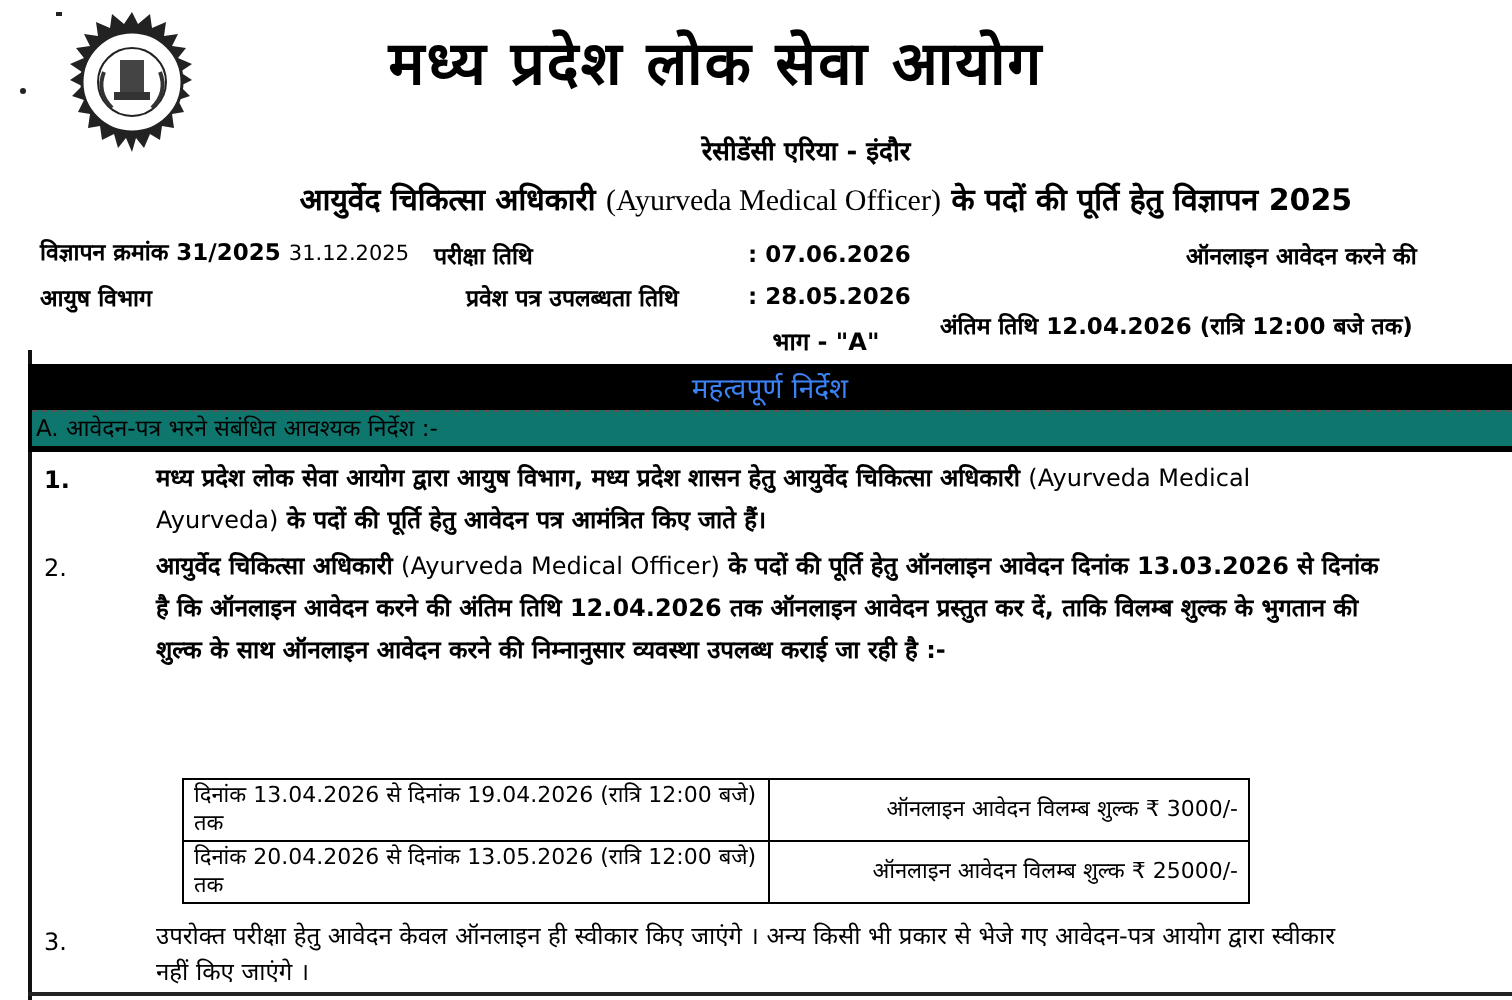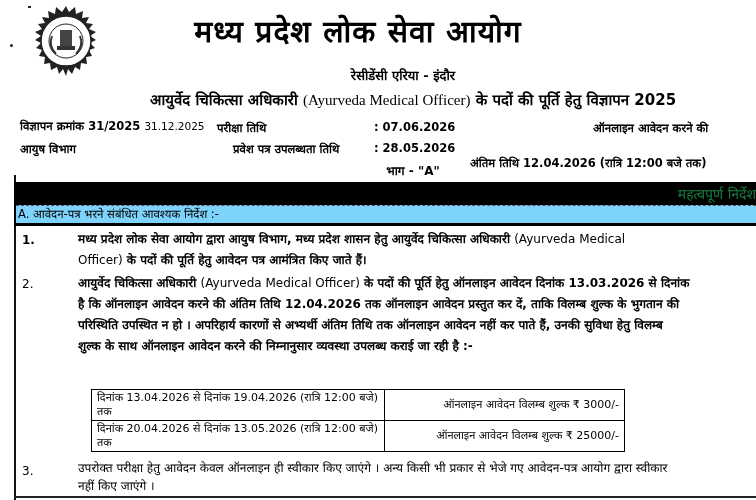--- a/index.html
+++ b/index.html
@@ -28,25 +28,25 @@
   }
   .ad-title .en { font-family: "Liberation Serif", serif; font-weight: normal; }
   .info { font-size: 11.5px; font-weight: bold; white-space: nowrap; }
   .info .sm { font-weight: normal; font-size: 10.5px; }
   .part { left: 0; width: 756px; text-align: center; top: 162px; font-size: 12px; font-weight: bold; padding-left: 70px; box-sizing: border-box; }
   .leftrule { left: 14px; top: 175px; width: 2px; height: 325px; background: #111; }
   .band {
     left: 14px; top: 182px; width: 742px; height: 44px; background: #000;
   }
   .band-title {
-    left: 14px; width: 742px; top: 184px; text-align: right; color: #15803d;
+    left: 14px; width: 742px; top: 184px; text-align: center; color: #3b82f6;
     font-family: "DejaVu Serif", serif; font-size: 14px;
   }
   .band-sub {
-    left: 16px; top: 205px; width: 740px; height: 18px; background: #7dd3fc;
+    left: 16px; top: 205px; width: 740px; height: 18px; background: #0f766e;
     border-top: 1px dashed #555; box-sizing: border-box;
     font-size: 11.5px; padding-left: 2px; line-height: 17px;
   }
   .item-num { left: 22px; font-size: 12px; font-weight: bold; }
   .item-num.plain { font-weight: normal; }
   .item-text {
     left: 78px; width: 670px; font-size: 12px; line-height: 21px; font-weight: bold; text-align: justify;
   }
   .item-text .en { font-weight: normal; font-family: "DejaVu Sans", sans-serif; }
   .item-text .ser { font-family: "Liberation Serif", serif; font-weight: bold; }
@@ -103,28 +103,27 @@
 <div class="abs part">भाग - "A"</div>
 
 <div class="abs leftrule"></div>
 <div class="abs band"></div>
 <div class="abs band-title">महत्वपूर्ण निर्देश</div>
 <div class="abs band-sub">A. आवेदन-पत्र भरने संबंधित आवश्यक निर्देश :-</div>
 
 <div class="abs item-num" style="top:233px;">1.</div>
 <div class="abs item-text" style="top:229px;">
   <span>मध्य प्रदेश लोक सेवा आयोग द्वारा आयुष विभाग, मध्य प्रदेश शासन हेतु आयुर्वेद चिकित्सा अधिकारी </span><span class="en">(Ayurveda Medical</span><br>
-  <span class="en">Officer)</span><span> के पदों की पूर्ति हेतु आवेदन पत्र आमंत्रित किए जाते हैं।</span>
+  <span class="en">Ayurveda)</span><span> के पदों की पूर्ति हेतु आवेदन पत्र आमंत्रित किए जाते हैं।</span>
 </div>
 
 <div class="abs item-num plain" style="top:277px;">2.</div>
 <div class="abs item-text" style="top:273px;">
   <div><span>आयुर्वेद चिकित्सा अधिकारी </span><span class="en">(Ayurveda Medical Officer)</span><span> के पदों की पूर्ति हेतु ऑनलाइन आवेदन दिनांक 13.03.2026 से दिनांक</span></div>
   <div>है कि ऑनलाइन आवेदन करने की अंतिम तिथि 12.04.2026 तक ऑनलाइन आवेदन प्रस्तुत कर दें, ताकि विलम्ब शुल्क के भुगतान की</div>
-  <div>परिस्थिति उपस्थित न हो । अपरिहार्य कारणों से अभ्यर्थी अंतिम तिथि तक ऑनलाइन आवेदन नहीं कर पाते हैं, उनकी सुविधा हेतु विलम्ब</div>
   <div>शुल्क के साथ ऑनलाइन आवेदन करने की निम्नानुसार व्यवस्था उपलब्ध कराई जा रही है :-</div>
 </div>
 
 <table class="fees">
   <tbody>
       <tr>
     <td style="width:55%;margin-left:36px;">दिनांक 13.04.2026 से दिनांक 19.04.2026 (रात्रि 12:00 बजे) तक</td>
     <td class="c">ऑनलाइन आवेदन विलम्ब शुल्क ₹ 3000/-</td>
   </tr>
   <tr>

